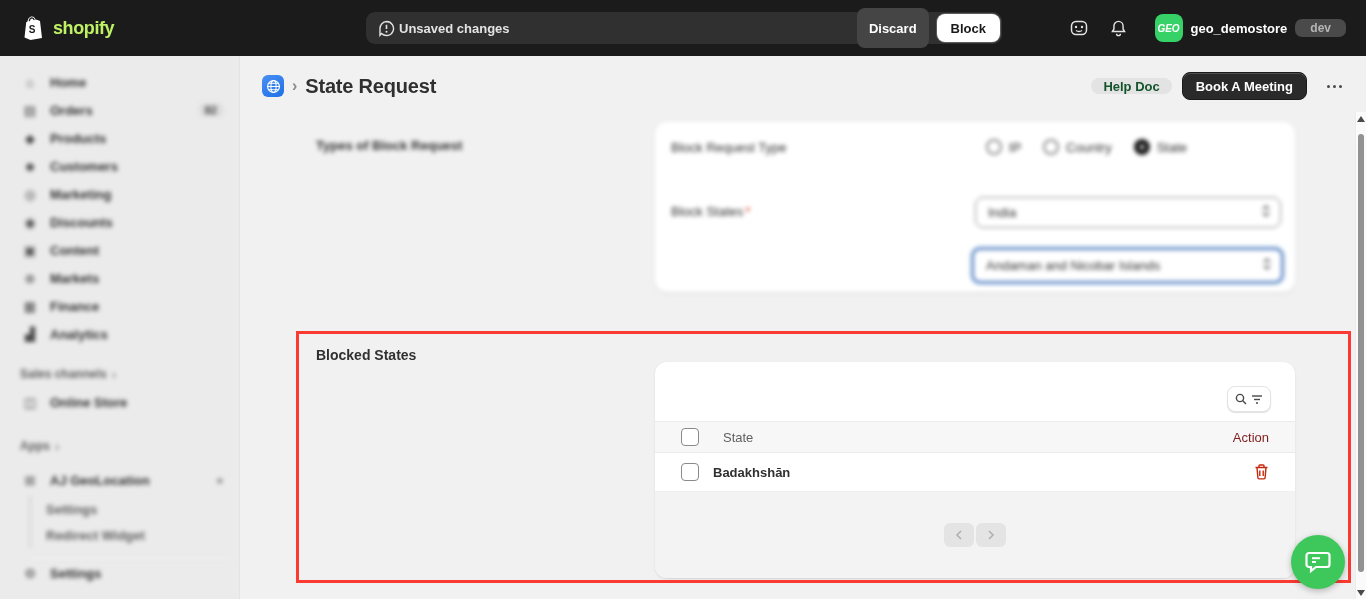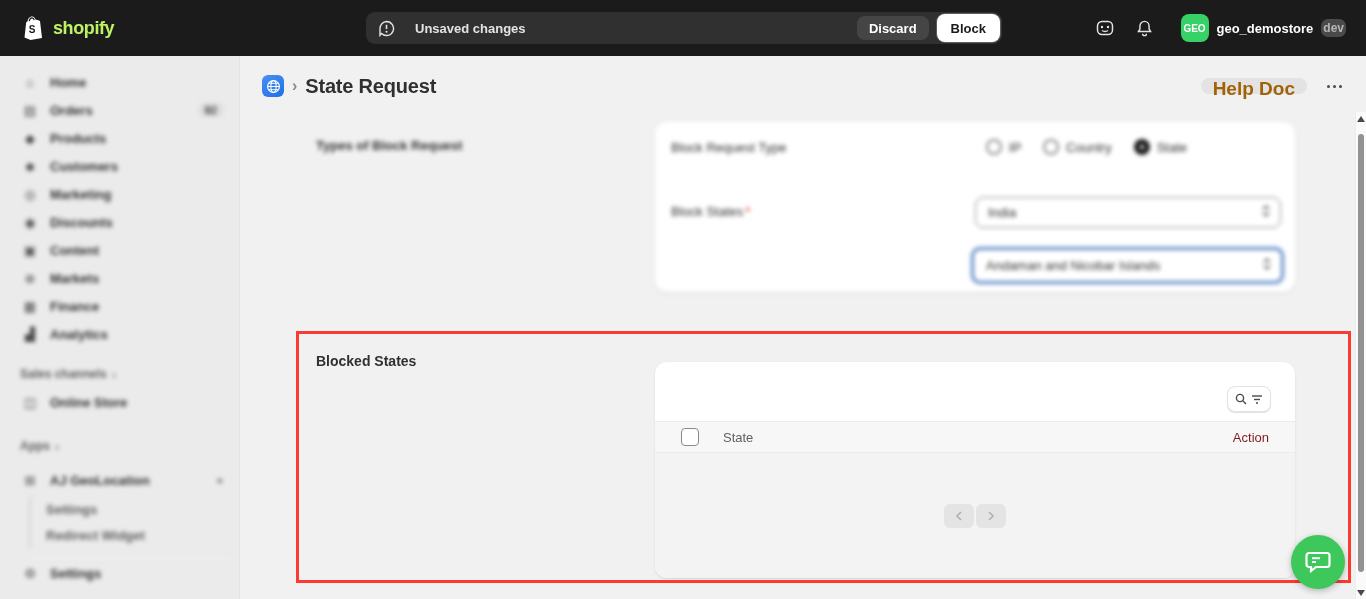--- a/index.html
+++ b/index.html
@@ -4,30 +4,30 @@
 <style>
   * { box-sizing: border-box; margin: 0; padding: 0; }
   html,body { width:1366px; height:599px; overflow:hidden; }
   body { font-family:"Liberation Sans","DejaVu Sans",sans-serif; background:#f1f1f1; position:relative; }
 
   
   .topbar { position:relative; height:56px; background:#1b1b1b; display:flex; align-items:center; z-index:20; }
   .logo { display:flex; align-items:center; gap:7px; margin-left:22px; cursor:pointer; }
   .logo-word { color:#bef264; font-size:18px; font-weight:700; letter-spacing:-0.4px; }
   .unsaved-bar { position:absolute; left:366px; top:12px; width:636px; height:32px; background:#303030; border-radius:9px; display:flex; align-items:center; padding:0 2px 0 12px; }
-  .unsaved-text { color:#e3e3e3; font-size:13px; font-weight:600; margin-left:20px; }
+  .unsaved-text { color:#e3e3e3; font-size:13px; font-weight:600; margin-left:4px; }
   .unsaved-spacer { flex:1; }
-  .btn-discard { height:24px; padding:0 12px; border-radius:8px; background:#454545; color:#fff; font-size:13px; font-weight:600; border:none; margin-right:8px; cursor:pointer; }
+  .btn-discard { height:40px; padding:0 12px; border-radius:8px; background:#454545; color:#fff; font-size:13px; font-weight:600; border:none; margin-right:8px; cursor:pointer; }
   .btn-save { height:28px; padding:0 14px; border-radius:8px; background:#ffffff; color:#1a1a1a; font-size:13px; font-weight:600; border:none; box-shadow:0 0 0 1px #5b5b5b; cursor:pointer; }
   .topbar-right { position:absolute; right:14px; display:flex; align-items:center; gap:20px; }
   .tb-icon { width:20px; height:20px; display:flex; align-items:center; justify-content:center; cursor:pointer; }
   .store-chip { display:flex; align-items:center; gap:8px; padding:4px 6px; border-radius:10px; cursor:pointer; }
-  .avatar { width:28px; height:28px; border-radius:8px; background:#36d267; color:#fff; font-size:10px; font-weight:700; display:flex; align-items:center; justify-content:center; }
+  .avatar { width:28px; height:28px; border-radius:8px; background:#36d267; color:#fff; font-size:10px; font-weight:700; display:flex; align-items:center; justify-content:center;font-style:italic; }
   .store-name { color:#fff; font-size:13px; font-weight:650;text-align:right; }
-  .env-pill { background:#4a4a4a; color:#b5b5b5; font-size:12px; font-weight:600; padding:2px 2px; border-radius:7px; }
+  .env-pill { background:#4a4a4a; color:#b5b5b5; font-size:12px; font-weight:600; padding:2px 15px; border-radius:7px; }
 
   
   .layout { display:flex; height:543px; }
   .sidebar { position:relative; width:240px; background:#ebebeb; border-right:1px solid #e3e3e3; flex:none; }
   .sidebar-inner { position:absolute; inset:0; filter:blur(2.1px); }
   .nav-list { padding-top:12px; }
   .nav-item { height:28px; margin:0 8px; padding:0 8px 0 12px; border-radius:8px; display:flex; align-items:center; gap:10px; cursor:pointer; }
   .nav-icon { width:20px; text-align:center; font-size:13px; color:#4a4a4a; flex:none; }
   .nav-label { font-size:13px; font-weight:600; color:#303030; }
   .nav-badge { margin-left:auto; background:#dcdcdc; color:#4a4a4a; border-radius:6px; font-size:11px; font-weight:650; padding:1px 6px; }
@@ -40,21 +40,21 @@
   .settings-bottom { position:absolute; bottom:12px; left:8px; right:8px; }
   .settings-bottom .nav-item { margin:0; }
 
   
   .main { position:relative; flex:1; background:#f1f1f1; }
   .page-header { height:60px; display:flex; align-items:center; padding:0 20px 0 22px; }
   .app-icon { width:22px; height:22px; border-radius:6px; background:linear-gradient(145deg,#4a90f4,#1e6fe8); display:flex; align-items:center; justify-content:center; flex:none; }
   .crumb-sep { margin:0 8px; color:#8a8a8a; font-size:16px; font-weight:600; }
   .page-title { font-size:20px; font-weight:650; color:#303030; letter-spacing:-0.2px; }
   .header-actions { margin-left:auto; display:flex; align-items:center; gap:10px; }
-  .btn-help { height:16px; padding:0 12px; border-radius:8px; background:#e3e3e3; color:#a16207; font-size:19px; font-weight:600; border:none; cursor:pointer; }
+  .btn-help { height:16px; padding:0 12px; border-radius:8px; background:#e3e3e3; color:#14532d; font-size:13px; font-weight:600; border:none; cursor:pointer; }
   .btn-meeting { height:28px; padding:0 13px; border-radius:8px; background:#2a2a2a; color:#fff; font-size:13px; font-weight:600; border:1px solid #1a1a1a; box-shadow:inset 0 1px 0 rgba(255,255,255,.18); cursor:pointer; }
   .dots-btn { margin-left:6px; display:flex; gap:3px; padding:6px 4px; cursor:pointer; }
   .dots-btn i { width:3px; height:3px; border-radius:50%; background:#4a4a4a; }
 
   .content { position:relative; height:483px; }
 
   .form-label { position:absolute; left:76px; top:22px; font-size:13px; font-weight:650; color:#303030; filter:blur(2.1px); }
   .form-card { position:absolute; left:415px; top:6px; width:640px; height:170px; background:#fff; border-radius:12px; box-shadow:0 1px 0 rgba(0,0,0,.05),0 1px 3px rgba(0,0,0,.08); filter:blur(2.1px); }
   .field-label { position:absolute; font-size:13px; color:#303030; }
   .req { color:#d72c0d; margin-left:2px; }
@@ -63,21 +63,21 @@
   .radio-dot { width:16px; height:16px; border-radius:50%; border:2px solid #8a8a8a; background:#fff; position:relative; flex:none; }
   .radio-dot.selected { border-color:#1a1a1a; background:#1a1a1a; }
   .radio-dot.selected::after { content:""; position:absolute; left:4px; top:4px; width:4px; height:4px; border-radius:50%; background:#fff; }
   .radio-label { font-size:13px; color:#303030; }
   .select { position:absolute; background:#fff; border:1px solid #8a8a8a; border-radius:8px; display:flex; align-items:center; padding:0 26px 0 12px; font-size:13px; color:#303030; cursor:pointer; }
   .select .caret { position:absolute; right:8px; }
   .select-country { left:320px; top:75px; width:306px; height:31px; }
   .select-state { left:317px; top:126px; width:311px; height:35px; border:2px solid #4e7cc0; box-shadow:0 0 0 2px #b9cde8; }
 
   .red-box { position:absolute; left:56px; top:215px; width:1055px; height:252px; border:3px solid #fb3a32; z-index:5; pointer-events:none; }
-  .blocked-heading { position:absolute; left:76px; top:237px; font-size:14px; font-weight:700; color:#303030; }
+  .blocked-heading { position:absolute; left:76px; top:231px; font-size:14px; font-weight:700; color:#303030; }
 
   .blocked-card { position:absolute; left:415px; top:246px; width:640px; height:216px; background:#fff; border-radius:12px; box-shadow:0 1px 0 rgba(0,0,0,.05),0 1px 3px rgba(0,0,0,.08); display:flex; flex-direction:column; }
   .table-toolbar { height:59px; position:relative; }
   .search-filter-btn { position:absolute; right:24px; top:24px; width:44px; height:26px; background:#fff; border:1px solid #e3e3e3; border-radius:8px; box-shadow:0 1px 1px rgba(0,0,0,.12); display:flex; align-items:center; justify-content:center; gap:4px; cursor:pointer; }
   .thead { height:32px; background:#f7f7f7; border-top:1px solid #ebebeb; border-bottom:1px solid #ebebeb; display:flex; align-items:center; padding:0 26px; }
   .th-state { margin-left:24px; font-size:13px; color:#616161; }
   .th-action { margin-left:auto; font-size:13px; color:#7f1d1d; }
   .trow { height:39px; display:flex; align-items:center; padding:0 26px; border-bottom:1px solid #f0f0f0; }
   .row-name { margin-left:14px; font-size:13px; font-weight:650; color:#303030; }
   .row-action { margin-left:auto; display:flex; cursor:pointer; }
@@ -233,20 +233,21 @@
           <ellipse cx="8" cy="8" rx="2.8" ry="6.3" fill="none" stroke="#fff" stroke-width="1.1"></ellipse>
           <line x1="1.7" y1="8" x2="14.3" y2="8" stroke="#fff" stroke-width="1.1"></line>
           <line x1="2.6" y1="4.6" x2="13.4" y2="4.6" stroke="#fff" stroke-width="1"></line>
           <line x1="2.6" y1="11.4" x2="13.4" y2="11.4" stroke="#fff" stroke-width="1"></line>
         </svg>
       </span>
       <span class="crumb-sep">›</span>
       <span class="page-title">State Request</span>
       <div class="header-actions">
         <button class="btn-help">Help Doc</button>
+        <button class="btn-meeting">Book A Meeting</button>
         <span class="dots-btn">
             <i></i>
             <i></i>
             <i></i>
           </span>
       </div>
     </div>
 
     <div class="content">
 
@@ -316,20 +317,29 @@
             </span>
           </div>
         </div>
 
         <div class="thead">
           <span class="checkbox"></span>
           <span class="th-state">State</span>
           <span class="th-action">Action</span>
         </div>
 
+        <div class="trow">
+          <span class="checkbox"></span>
+          <span class="row-name">Badakhshān</span>
+          <span class="row-action">
+            <svg width="15" height="16" viewBox="0 0 15 16">
+              <path d="M1.5 3.5 h12 M5 3.5 V1.8 a0.8 0.8 0 0 1 .8-.8 h3.4 a0.8 0.8 0 0 1 .8.8 V3.5 M3 3.5 l.9 10.3 a1.2 1.2 0 0 0 1.2 1.1 h4.8 a1.2 1.2 0 0 0 1.2-1.1 L12 3.5 M5.8 6.5 v5.5 M9.2 6.5 v5.5" fill="none" stroke="#c5280c" stroke-width="1.4"></path>
+            </svg>
+          </span>
+        </div>
 
 
         <div class="tfoot">
           <button class="page-btn">
             <svg width="10" height="12" viewBox="0 0 10 12">
                 <path d="M7 2 L3 6 L7 10" fill="none" stroke="#b0b0b0" stroke-width="1.6"></path>
               </svg>
           </button>
           <button class="page-btn">
             <svg width="10" height="12" viewBox="0 0 10 12">

